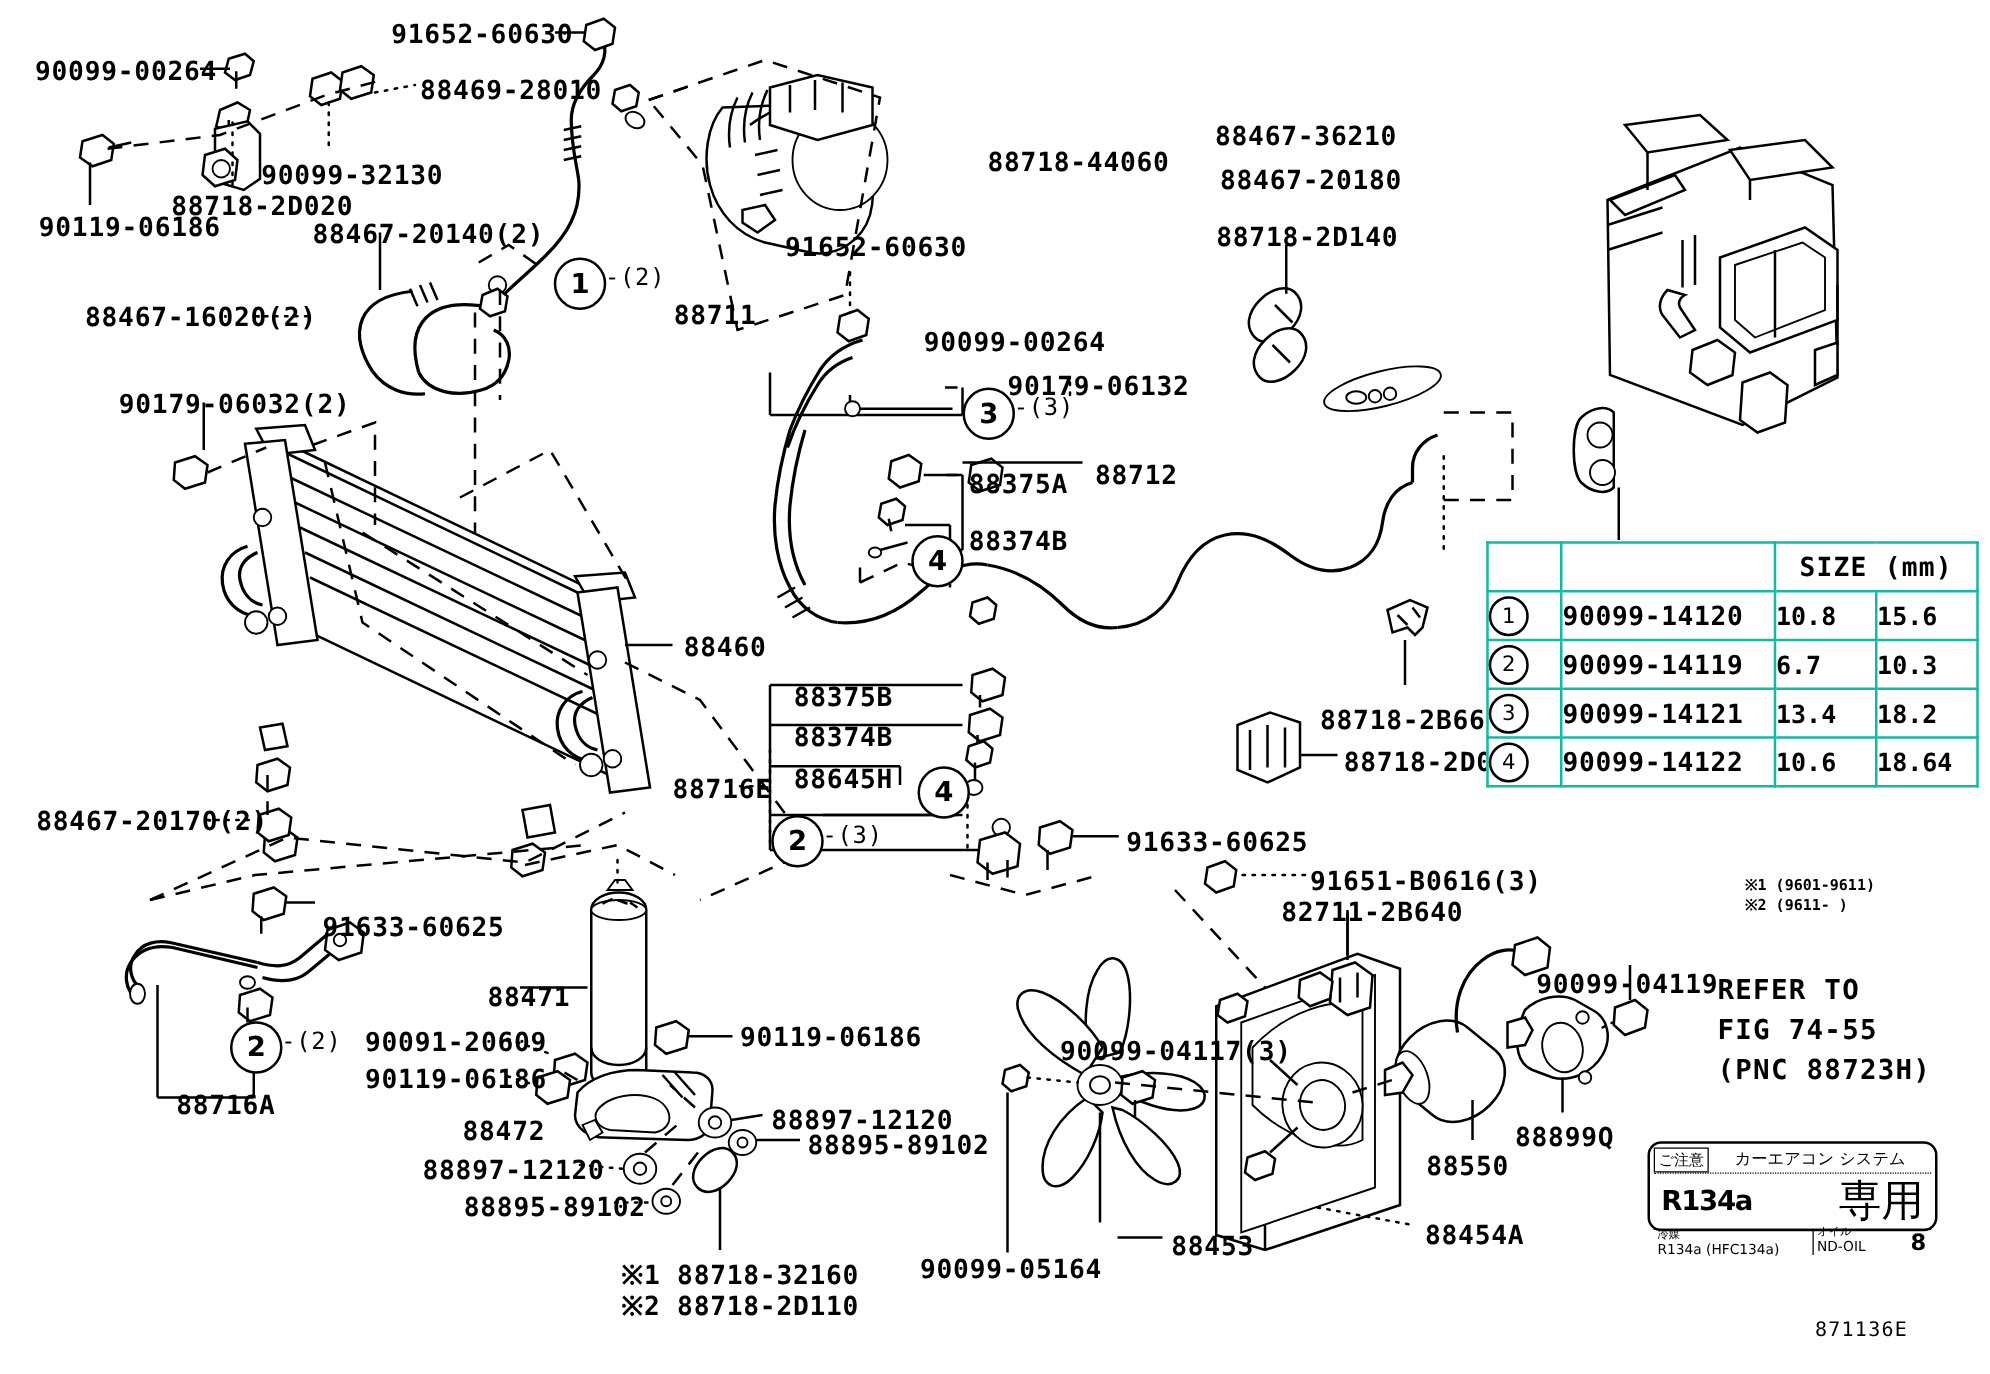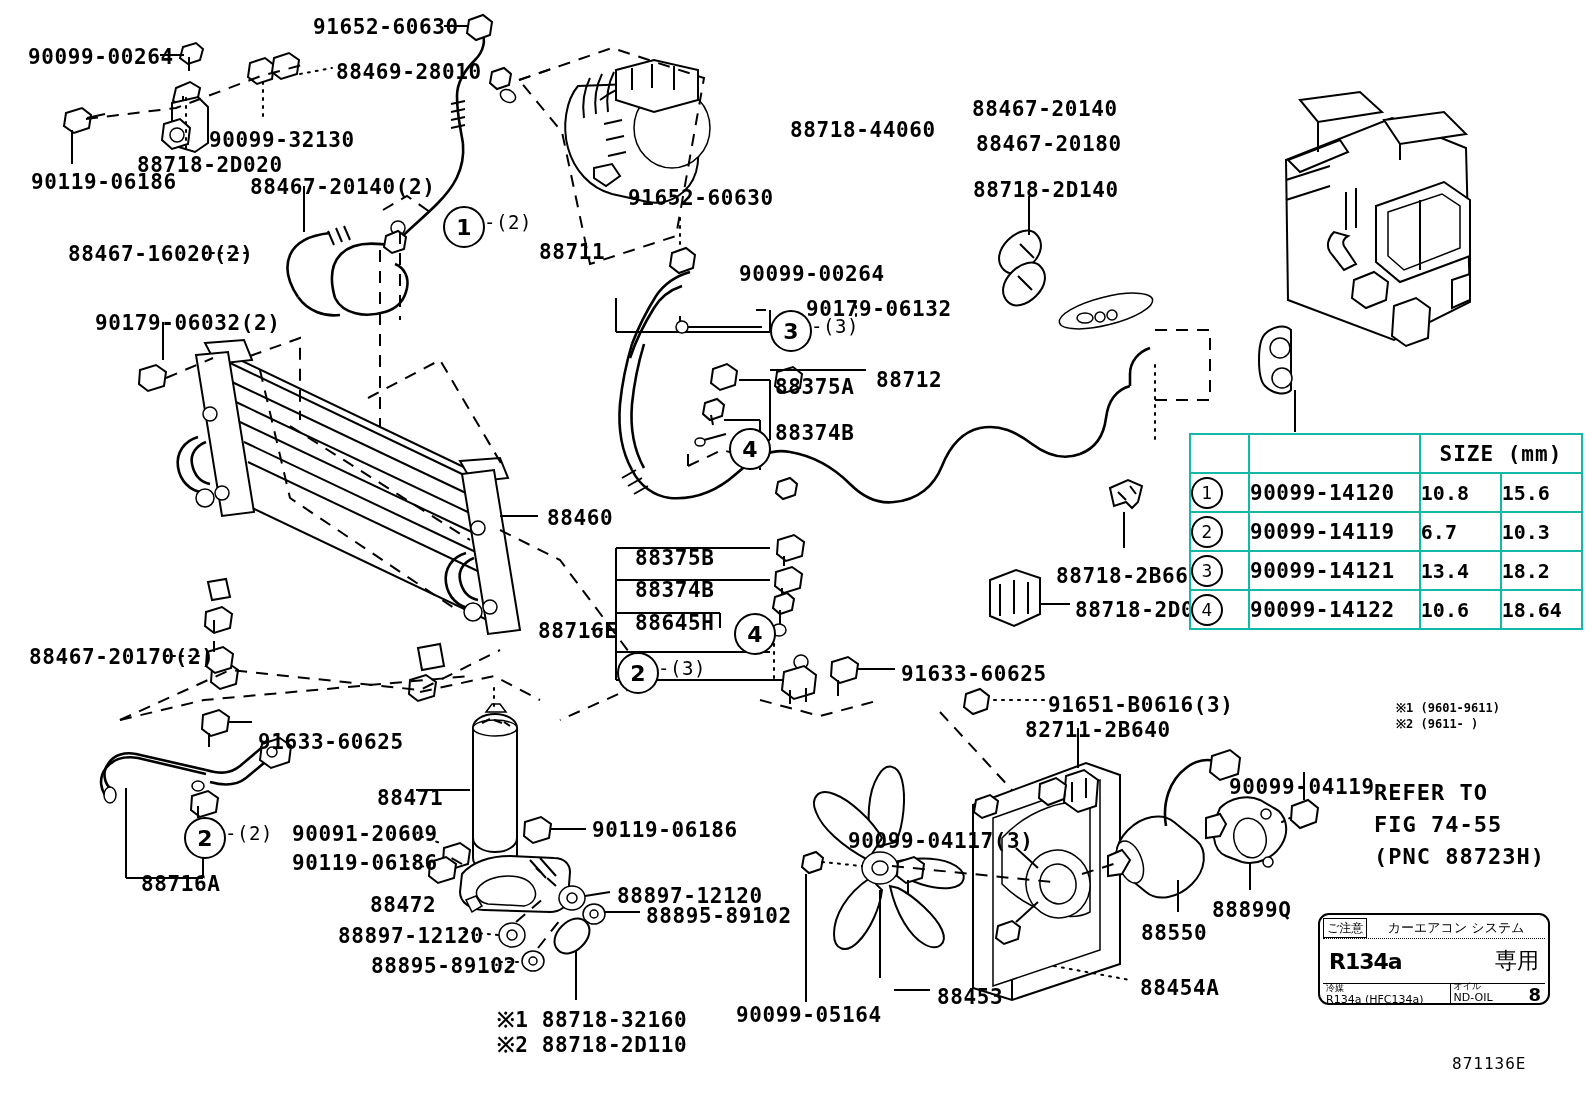--- a/index.html
+++ b/index.html
@@ -42,33 +42,33 @@
   
   #notes{position:absolute;left:1396px;top:700px;font-size:12px;
          font-weight:bold;line-height:1.35;
          font-family:"DejaVu Sans Mono","Liberation Mono",monospace;}
 
   
   #refer{position:absolute;left:1374px;top:777px;font-size:22px;font-weight:bold;
          line-height:1.45;letter-spacing:1px;}
 
   
-  #r134{position:absolute;left:1318px;top:913px;width:232px;height:92px;
+  #r134{position:absolute;left:1318px;top:913px;width:232px;height:72px;
         border:2.5px solid #000;border-radius:11px;background:#fff;
         box-sizing:border-box;padding:3px;}
   #r134 .row1{display:flex;height:20px;border-bottom:1.5px dotted #000;}
   #r134 .cau{border:1.5px solid #000;font-size:12px;padding:0 3px;
         font-family:"DejaVu Sans","Liberation Sans",sans-serif;line-height:18px;}
   #r134 .sys{flex:1;text-align:center;font-size:13px;line-height:19px;
         font-family:"DejaVu Sans","Liberation Sans",sans-serif;}
   #r134 .row2{display:flex;align-items:center;height:44px;
         border-bottom:1.5px solid #000;}
   #r134 .big{font-size:22px;font-weight:bold;padding-left:6px;letter-spacing:-1px;
         font-family:"DejaVu Sans","Liberation Sans",sans-serif;}
-  #r134 .sen{margin-left:auto;font-size:22px;padding-right:6px;
+  #r134 .sen{margin-left:auto;font-size:34px;padding-right:6px;
         font-family:Liberation Mono, monospace;text-align:right;}
   #r134 .row3{display:flex;height:20px;font-size:11px;
         font-family:"DejaVu Sans","Liberation Sans",sans-serif;}
   #r134 .c1{flex:1.35;border-right:1.5px solid #000;padding-left:3px;}
   #r134 .c2{flex:1;display:flex;align-items:flex-end;padding-left:3px;}
   #r134 .tiny{font-size:9px;display:block;line-height:9px;}
   #r134 .oil8{margin-left:auto;font-size:18px;font-weight:bold;padding-right:4px;
         line-height:18px;}
 
   #figno{position:absolute;left:1452px;top:1054px;font-size:16px;
@@ -421,21 +421,21 @@
       <div class="lbl" style="left: 28px; top: 47px;">90099-00264</div>
       <div class="lbl" style="left: 336px; top: 62px;">88469-28010</div>
       <div class="lbl" style="left: 209px; top: 130px;">90099-32130</div>
       <div class="lbl" style="left: 137px; top: 155px;">88718-2D020</div>
       <div class="lbl" style="left: 31px; top: 172px;">90119-06186</div>
       <div class="lbl" style="left: 250px; top: 177px;">88467-20140(2)</div>
       <div class="lbl" style="left: 68px; top: 244px;">88467-16020(2)</div>
       <div class="lbl" style="left: 539px; top: 242px;">88711</div>
       <div class="lbl" style="left: 95px; top: 313px;">90179-06032(2)</div>
       <div class="lbl" style="left: 790px; top: 120px;">88718-44060</div>
-      <div class="lbl" style="left: 972px; top: 99px;">88467-20140</div>
+      <div class="lbl" style="left: 972px; top: 99px;">88467-36210</div>
       <div class="lbl" style="left: 976px; top: 134px;">88467-20180</div>
       <div class="lbl" style="left: 973px; top: 180px;">88718-2D140</div>
       <div class="lbl" style="left: 628px; top: 188px;">91652-60630</div>
       <div class="lbl" style="left: 739px; top: 264px;">90099-00264</div>
       <div class="lbl" style="left: 806px; top: 299px;">90179-06132</div>
       <div class="lbl" style="left: 775px; top: 377px;">88375A</div>
       <div class="lbl" style="left: 876px; top: 370px;">88712</div>
       <div class="lbl" style="left: 775px; top: 423px;">88374B</div>
       <div class="lbl" style="left: 1240px; top: 440px;">90480-01679</div>
       <div class="lbl" style="left: 1280px; top: 493px;">88718-2D150</div>
@@ -445,21 +445,21 @@
       <div class="lbl" style="left: 635px; top: 613px;">88645H</div>
       <div class="lbl" style="left: 538px; top: 621px;">88716E</div>
       <div class="lbl" style="left: 1056px; top: 566px;">88718-2B660</div>
       <div class="lbl" style="left: 1075px; top: 600px;">88718-2D050</div>
       <div class="lbl" style="left: 29px; top: 647px;">88467-20170(2)</div>
       <div class="lbl" style="left: 901px; top: 664px;">91633-60625</div>
       <div class="lbl" style="left: 1048px; top: 695px;">91651-B0616(3)</div>
       <div class="lbl" style="left: 1025px; top: 720px;">82711-2B640</div>
       <div class="lbl" style="left: 258px; top: 732px;">91633-60625</div>
       <div class="lbl" style="left: 1229px; top: 777px;">90099-04119</div>
-      <div class="lbl" style="left: 377px; top: 788px;">88471</div>
+      <div class="lbl" style="left: 390px; top: 788px;">88471</div>
       <div class="lbl" style="left: 292px; top: 824px;">90091-20609</div>
       <div class="lbl" style="left: 592px; top: 820px;">90119-06186</div>
       <div class="lbl" style="left: 292px; top: 853px;">90119-06186</div>
       <div class="lbl" style="left: 848px; top: 831px;">90099-04117(3)</div>
       <div class="lbl" style="left: 141px; top: 874px;">88716A</div>
       <div class="lbl" style="left: 617px; top: 886px;">88897-12120</div>
       <div class="lbl" style="left: 370px; top: 895px;">88472</div>
       <div class="lbl" style="left: 646px; top: 906px;">88895-89102</div>
       <div class="lbl" style="left: 338px; top: 926px;">88897-12120</div>
       <div class="lbl" style="left: 371px; top: 956px;">88895-89102</div>

